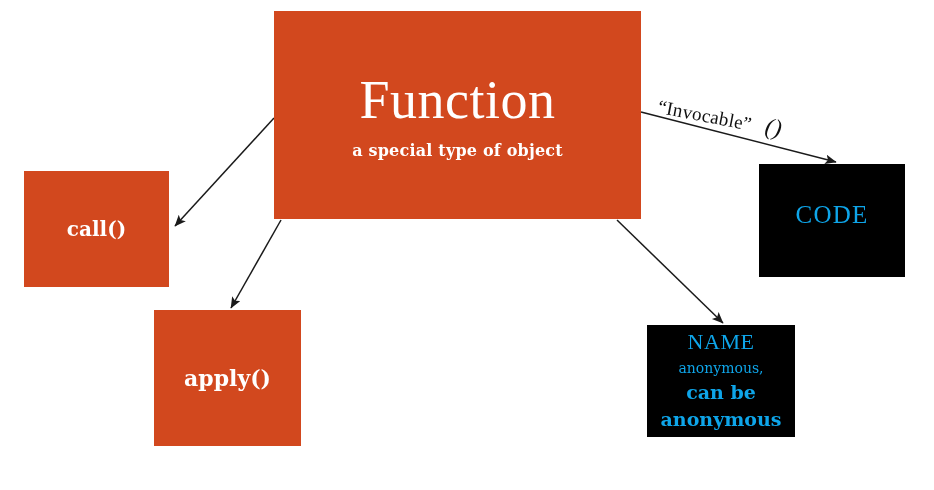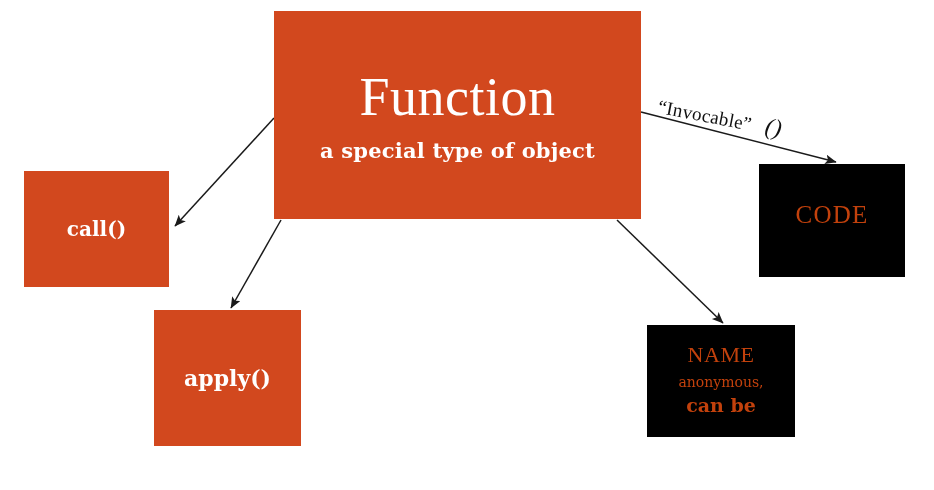--- a/index.html
+++ b/index.html
@@ -20,34 +20,34 @@
     box-sizing: border-box;
     display: flex;
     flex-direction: column;
     align-items: center;
     justify-content: center;
     text-align: center;
     line-height: 1.12;
     user-select: none;
   }
   .node.orange { background: #d2481e; color: #ffffff; }
-  .node.black  { background: #000000; color: #c2410c; }
+  .node.black  { background: #000000; color: #0ea5e9; }
 
   
   #node-function { left: 274px; top: 11px; width: 367px; height: 208px; }
   #node-function .title {
     font-family: "Liberation Serif", "DejaVu Serif", serif;
     font-size: 54px;
     font-weight: 400;
     letter-spacing: 0.5px;
     margin-bottom: 12px;
   }
   #node-function .subtitle {
     font-family: "DejaVu Serif", "Liberation Serif", serif;
-    font-size: 21px;
+    font-size: 16px;
     font-weight: 700;
     letter-spacing: 0.2px;
   }
 
   
   #node-call { left: 24px; top: 171px; width: 145px; height: 116px; }
   #node-call .label {
     font-family: "DejaVu Serif", "Liberation Serif", serif;
     font-size: 20px;
     font-weight: 700;
@@ -154,19 +154,20 @@
   </div>
 
   <div class="node black" id="node-code">
     <div class="label">CODE</div>
   </div>
 
   <div class="node black" id="node-name">
     <div class="title">NAME</div>
     <div class="line">anonymous,</div>
     <div class="line strong">can be</div>
+    <div class="line strong">anonymous</div>
   </div>
 
   <div id="edge-label-invocable">
     <span>“Invocable”</span><span class="parens">()</span>
   </div>
 
 </div>
 
 </body></html>

